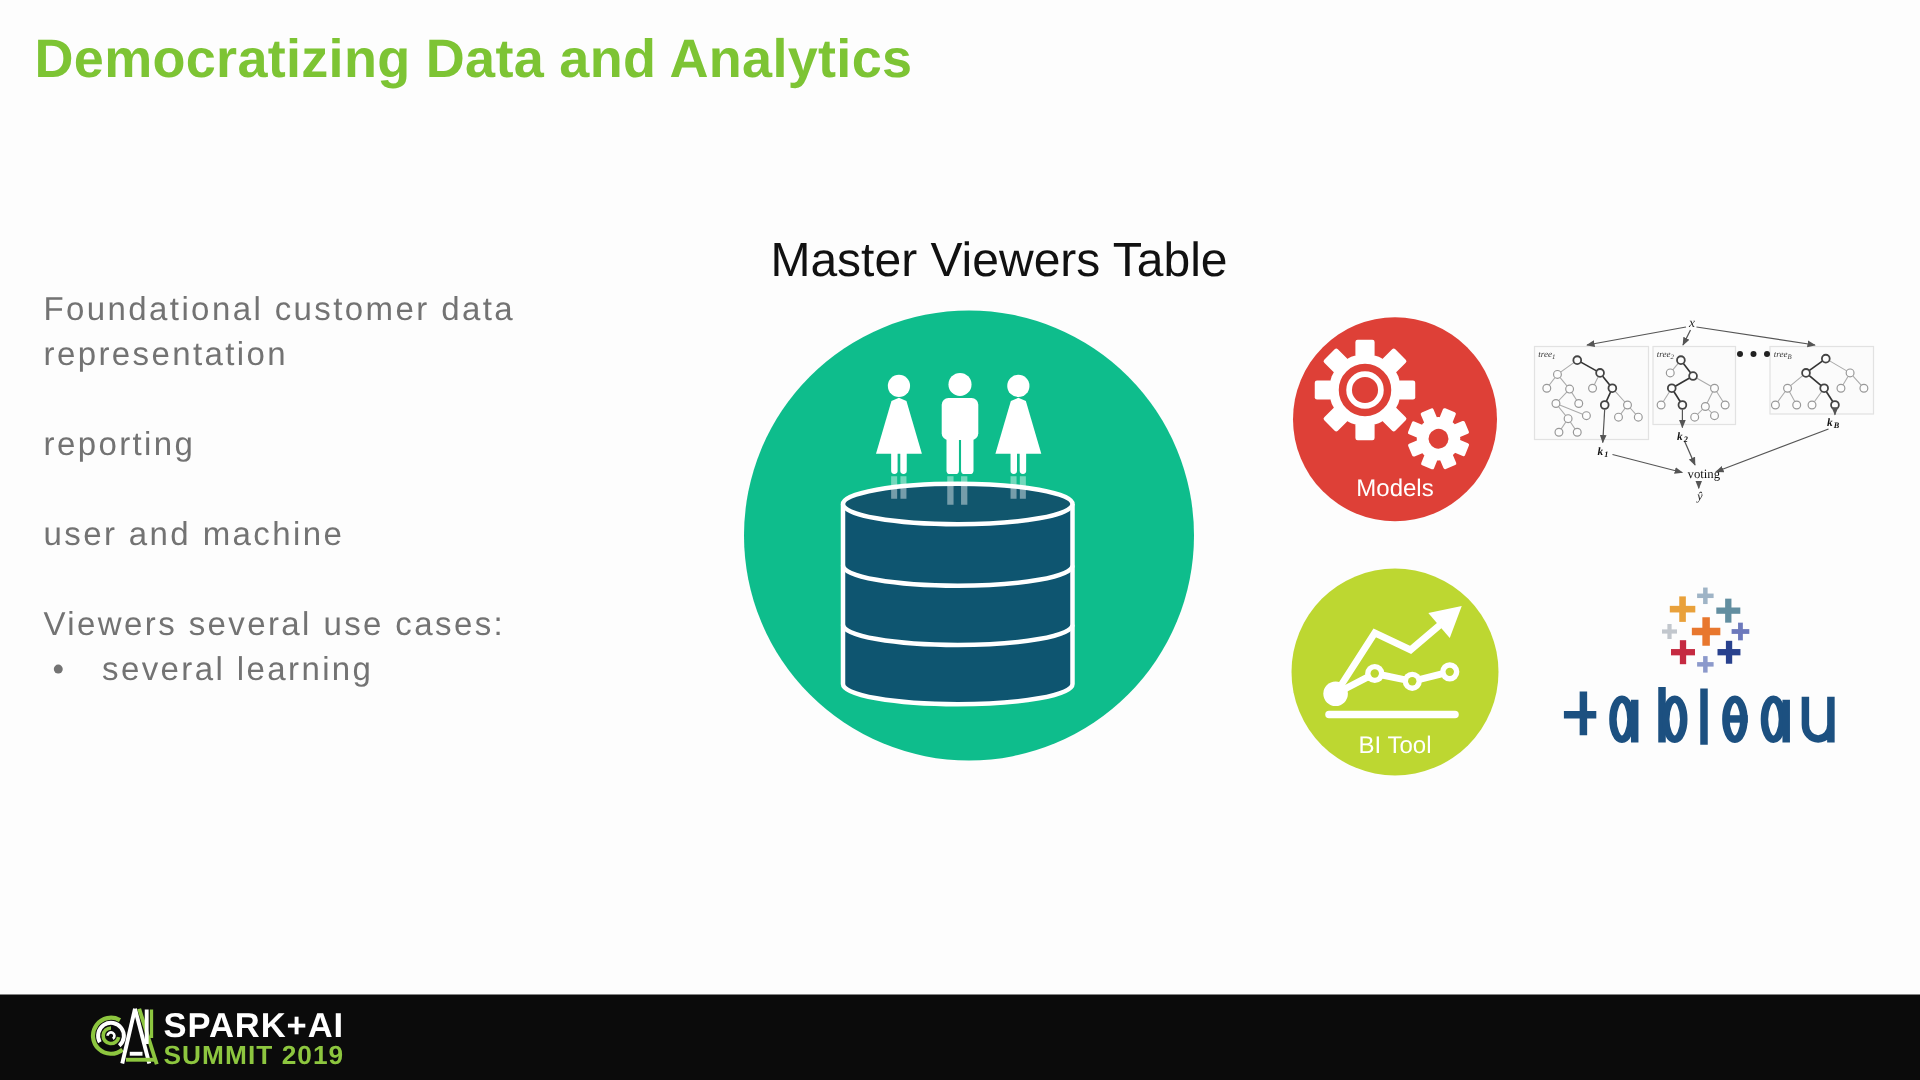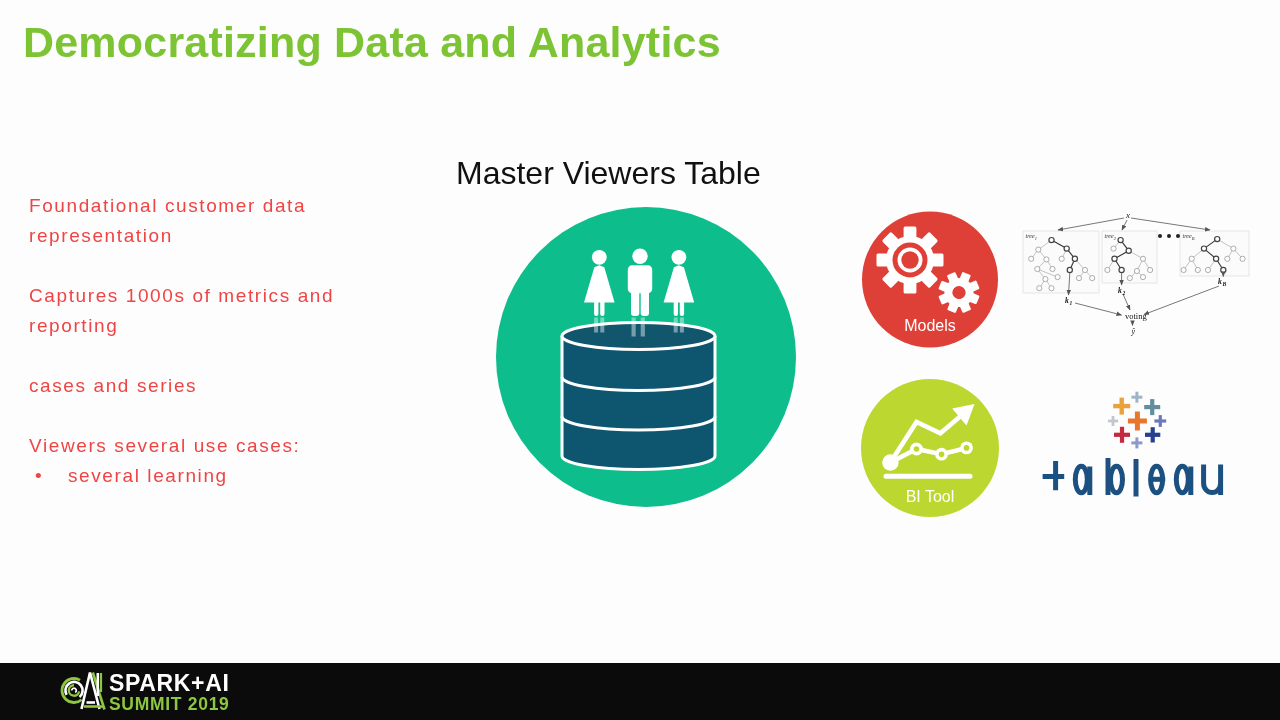--- a/index.html
+++ b/index.html
@@ -1,33 +1,32 @@
 <!DOCTYPE html>
 <html><head><meta charset="utf-8"><style>
 html,body{margin:0;padding:0;width:1280px;height:720px;background:#fdfdfd;font-family:"Liberation Sans",sans-serif;overflow:hidden}
 .abs{position:absolute}
-.lt{font-size:19px;line-height:30px;color:#ef4444;letter-spacing:1.6px}
+.lt{font-size:22px;line-height:30px;color:#737373;letter-spacing:1.6px}
 .bul{position:relative;padding-left:39px}
 .bul:before{content:"\2022";position:absolute;left:6px}
 </style></head>
 <body>
-<div class="abs" style="left:23px;top:18px;font-size:43px;font-weight:bold;color:#7dc434;letter-spacing:0.2px">Democratizing Data and Analytics</div>
+<div class="abs" style="left:23px;top:18px;font-size:36px;font-weight:bold;color:#7dc434;letter-spacing:0.2px">Democratizing Data and Analytics</div>
 <div class="abs lt" style="left:29px;top:191px;width:460px">
 <div>Foundational customer data</div>
 <div>representation</div>
 <div>&nbsp;</div>
-<div>Captures 1000s of metrics and</div>
 <div>reporting</div>
 <div>&nbsp;</div>
-<div>cases and series</div>
+<div>user and machine</div>
 <div>&nbsp;</div>
 <div>Viewers several use cases:</div>
 <div class="bul">several learning</div>
 </div>
-<div class="abs" style="left:456px;top:155px;width:400px;text-align:left;font-size:32px;color:#111;letter-spacing:0px;white-space:nowrap">Master Viewers Table</div>
+<div class="abs" style="left:466px;top:155px;width:400px;text-align:center;font-size:32px;color:#111;letter-spacing:0px;white-space:nowrap">Master Viewers Table</div>
 
 <svg class="abs" style="left:490px;top:205px" width="310" height="310" viewBox="0 0 310 310">
   <circle cx="156" cy="152" r="150" fill="#0ebd8c"></circle>
 
   <path d="M72,131 v120 a76.5,13.5 0 0 0 153,0 v-120" fill="#0e5570" stroke="#fff" stroke-width="3"></path>
   <ellipse cx="148.5" cy="131" rx="76.5" ry="13.5" fill="#11566d" stroke="#fff" stroke-width="3"></ellipse>
   <path d="M72,172 a76.5,13.5 0 0 0 153,0" fill="none" stroke="#fff" stroke-width="3"></path>
   <path d="M72,211.5 a76.5,13.5 0 0 0 153,0" fill="none" stroke="#fff" stroke-width="3"></path>
 
   <g fill="#ffffff" opacity="0.42">

